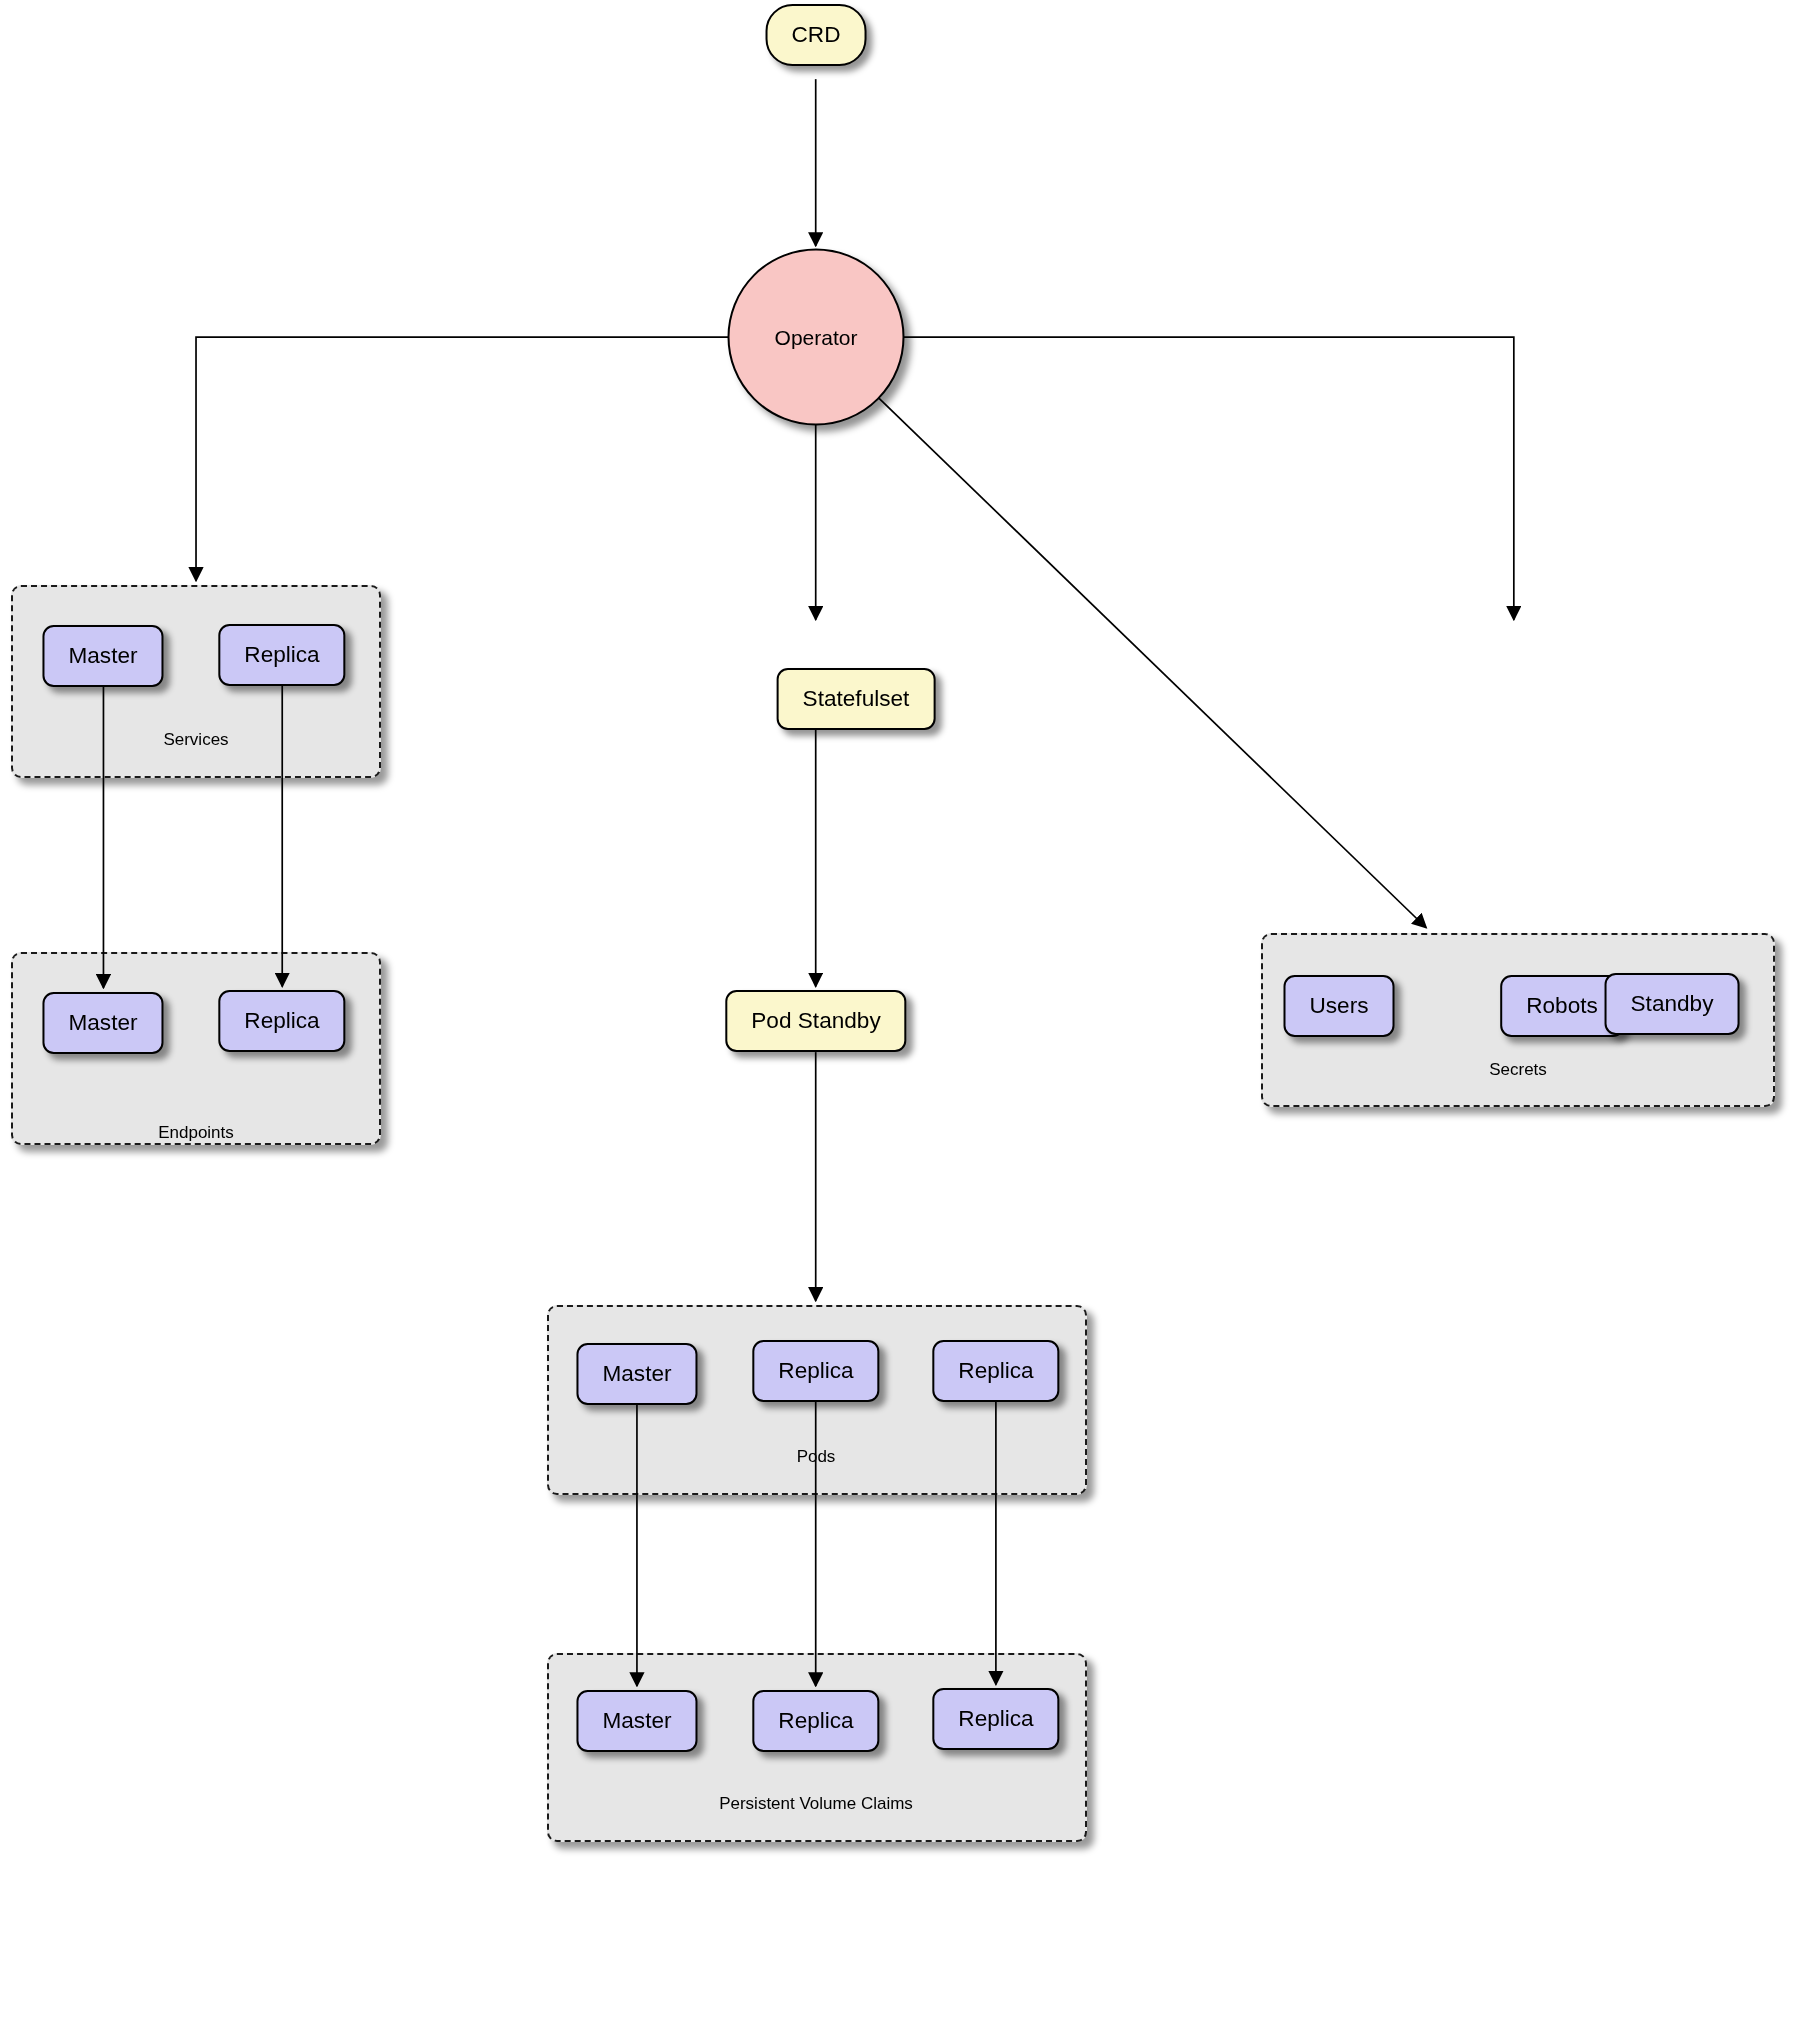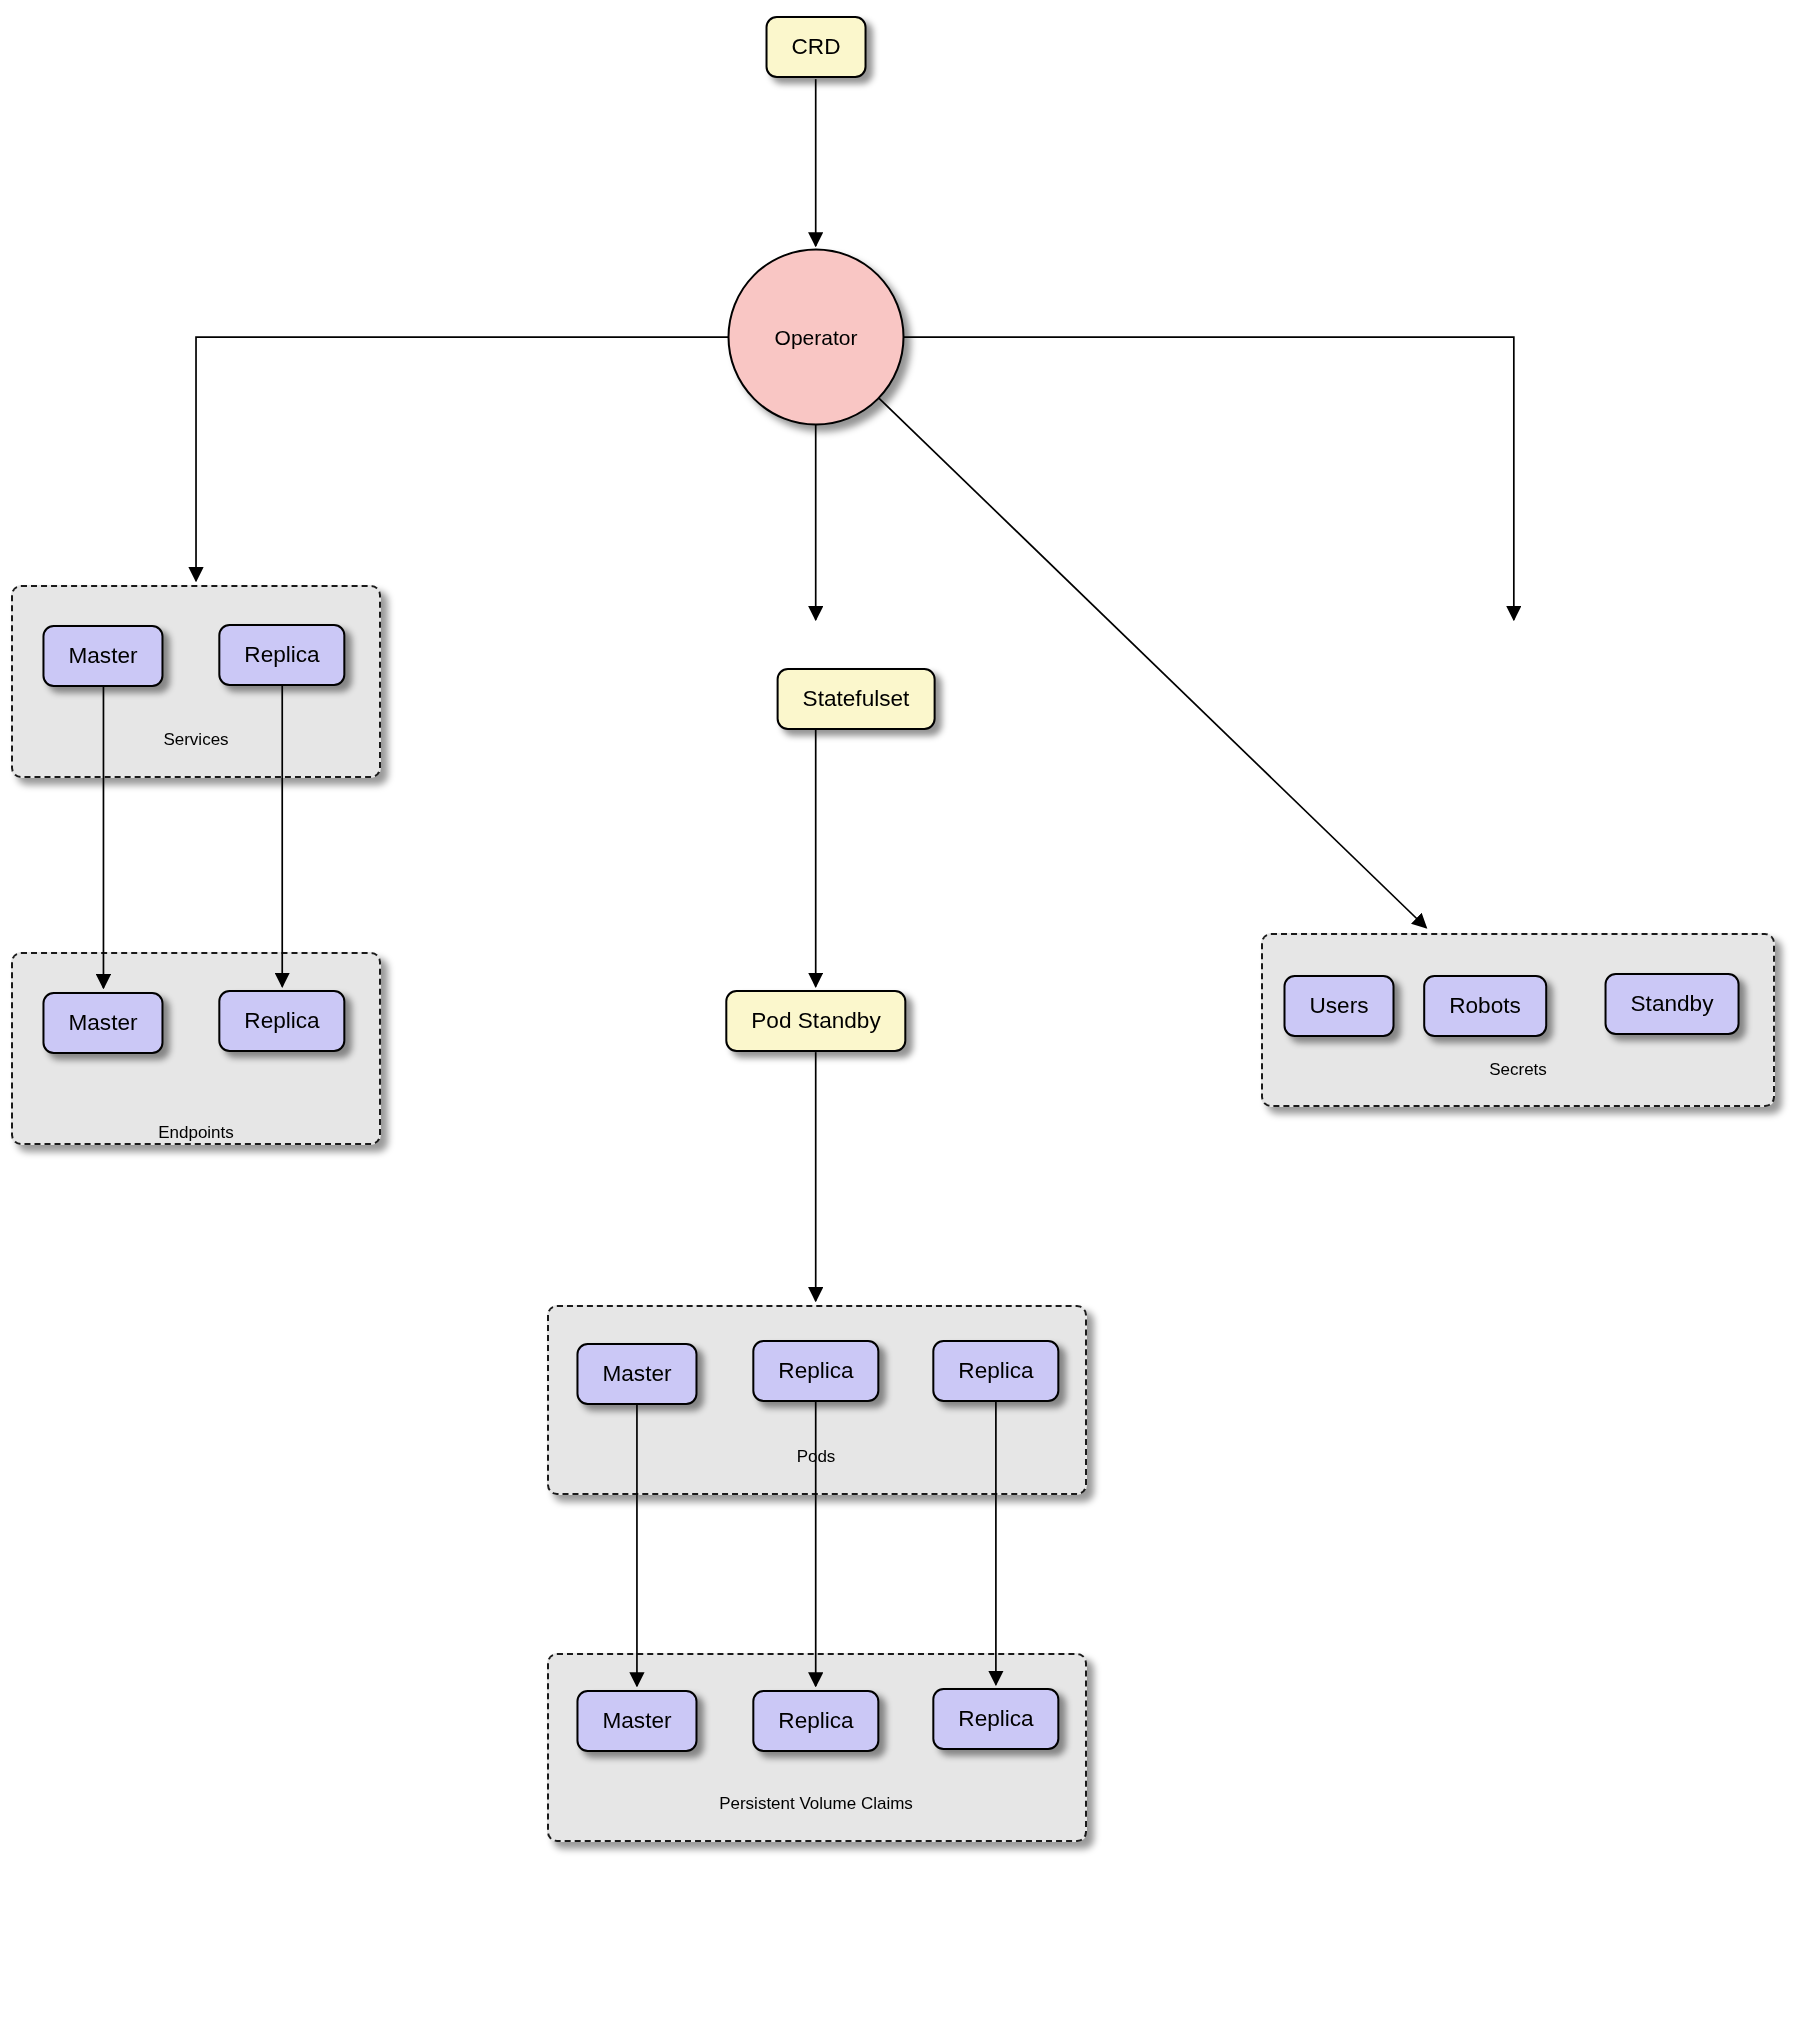--- a/index.html
+++ b/index.html
@@ -78,33 +78,33 @@
   <div class="group" style="left:1261px; top:933px; width:514px; height:174px;"></div>
   <div class="group" style="left:547px; top:1305px; width:540px; height:190px;"></div>
   <div class="group" style="left:547px; top:1653px; width:540px; height:189px;"></div>
 
   <span class="glabel" style="left:196px; top:740px;">Services</span>
   <span class="glabel" style="left:196px; top:1104px;margin-top:29px;">Endpoints</span>
   <span class="glabel" style="left:1518px; top:1070px;">Secrets</span>
   <span class="glabel" style="left:816px; top:1457px;">Pods</span>
   <span class="glabel" style="left:816px; top:1804px;">Persistent Volume Claims</span>
 
-  <div class="node yellow" style="left:816px; top:47px;">CRD</div>
+  <div class="node yellow" style="left:816px; top:35px;border-radius:27px;">CRD</div>
   <div class="circle" style="left:816px; top:337px;">Operator</div>
   <div class="node yellow" style="left:856px; top:655px;margin-top:44px;">Statefulset</div>
   <div class="node yellow" style="left:816px; top:1021px;">Pod Standby</div>
 
   <div class="node purple" style="left:103px; top:656px;">Master</div>
   <div class="node purple" style="left:282px; top:655px;">Replica</div>
 
   <div class="node purple" style="left:103px; top:1023px;">Master</div>
   <div class="node purple" style="left:282px; top:1021px;">Replica</div>
 
   <div class="node purple" style="left:1339px; top:1006px;">Users</div>
-  <div class="node purple" style="left:1485px; top:1006px;">Robots</div>
+  <div class="node purple" style="left:1562px; top:1006px;">Robots</div>
   <div class="node purple" style="left:1672px; top:1004px;">Standby</div>
 
   <div class="node purple" style="left:637px; top:1374px;">Master</div>
   <div class="node purple" style="left:816px; top:1371px;">Replica</div>
   <div class="node purple" style="left:996px; top:1371px;">Replica</div>
 
   <div class="node purple" style="left:637px; top:1721px;">Master</div>
   <div class="node purple" style="left:816px; top:1721px;">Replica</div>
   <div class="node purple" style="left:996px; top:1719px;">Replica</div>
 

